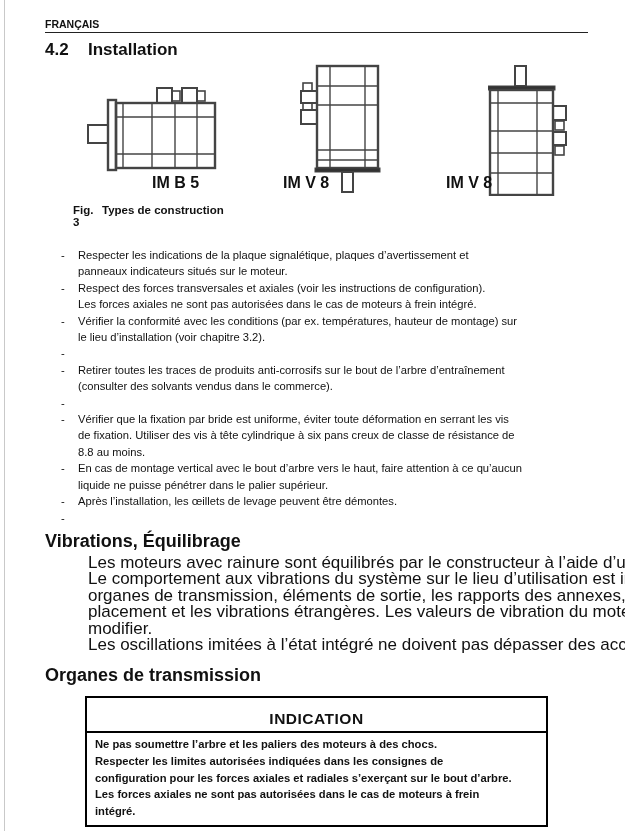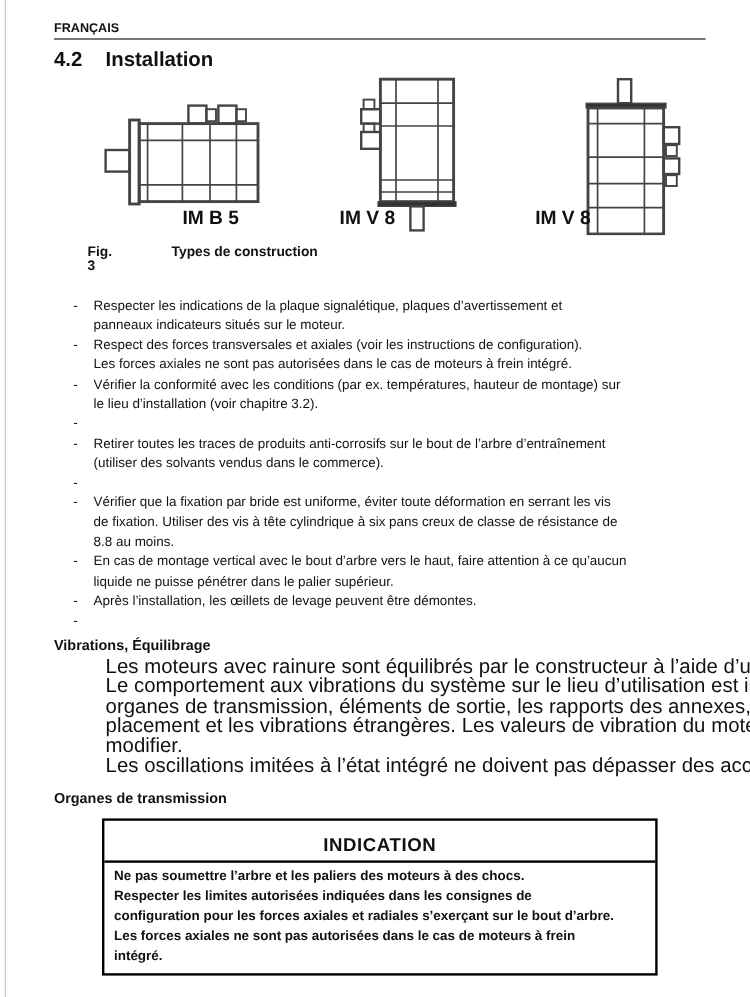--- a/index.html
+++ b/index.html
@@ -32,29 +32,29 @@
   }
   .section-heading .num{width:43px;}
   .figure-area{
     position:relative;height:136px;margin-top:1px;
   }
   .figure-area svg{position:absolute;}
   .fig-label{
     position:absolute;font-weight:bold;font-size:16px;white-space:pre;
   }
   .fig-caption{
-    display:flex;font-weight:bold;font-size:11.5px;margin-top:7px;gap:41px;
+    display:flex;font-weight:bold;font-size:11.5px;margin-top:7px;
   }
   .fig-caption .prefix{width:29px;margin-left:28px;}
   .dash-list{margin-top:19px;}
   .dash-item{display:flex;font-size:11.2px;line-height:16.4px;}
   .dash-item .dash{width:17px;margin-left:16px;flex:none;}
   .dash-item .txt{white-space:pre;}
   .sub-heading{
-    font-weight:bold;font-size:12px;margin-top:5px;
+    font-weight:bold;font-size:18px;margin-top:5px;
   }
   .indent-para{
     margin-left:43px;margin-top:3px;
     font-size:17px;line-height:16.4px;white-space:pre;
   }
   .sub-heading.organes{margin-top:12px;}
   .notice-box{
     margin-left:40px;margin-top:10px;
     width:459px;
     border:2.5px solid #000;
@@ -167,21 +167,21 @@
       <span class="dash">-</span>
       <span class="txt">Vérifier la conformité avec les conditions (par ex. températures, hauteur de montage) sur
 le lieu d’installation (voir chapitre 3.2).</span>
     </div>
     <div class="dash-item">
       <span class="dash">-</span>
     </div>
     <div class="dash-item">
       <span class="dash">-</span>
       <span class="txt">Retirer toutes les traces de produits anti-corrosifs sur le bout de l’arbre d’entraînement
-(utiliser des solvants vendus dans le commerce).</span>
+(consulter des solvants vendus dans le commerce).</span>
     </div>
     <div class="dash-item">
       <span class="dash">-</span>
     </div>
     <div class="dash-item">
       <span class="dash">-</span>
       <span class="txt">Vérifier que la fixation par bride est uniforme, éviter toute déformation en serrant les vis
 de fixation. Utiliser des vis à tête cylindrique à six pans creux de classe de résistance de
 8.8 au moins.</span>
     </div>

